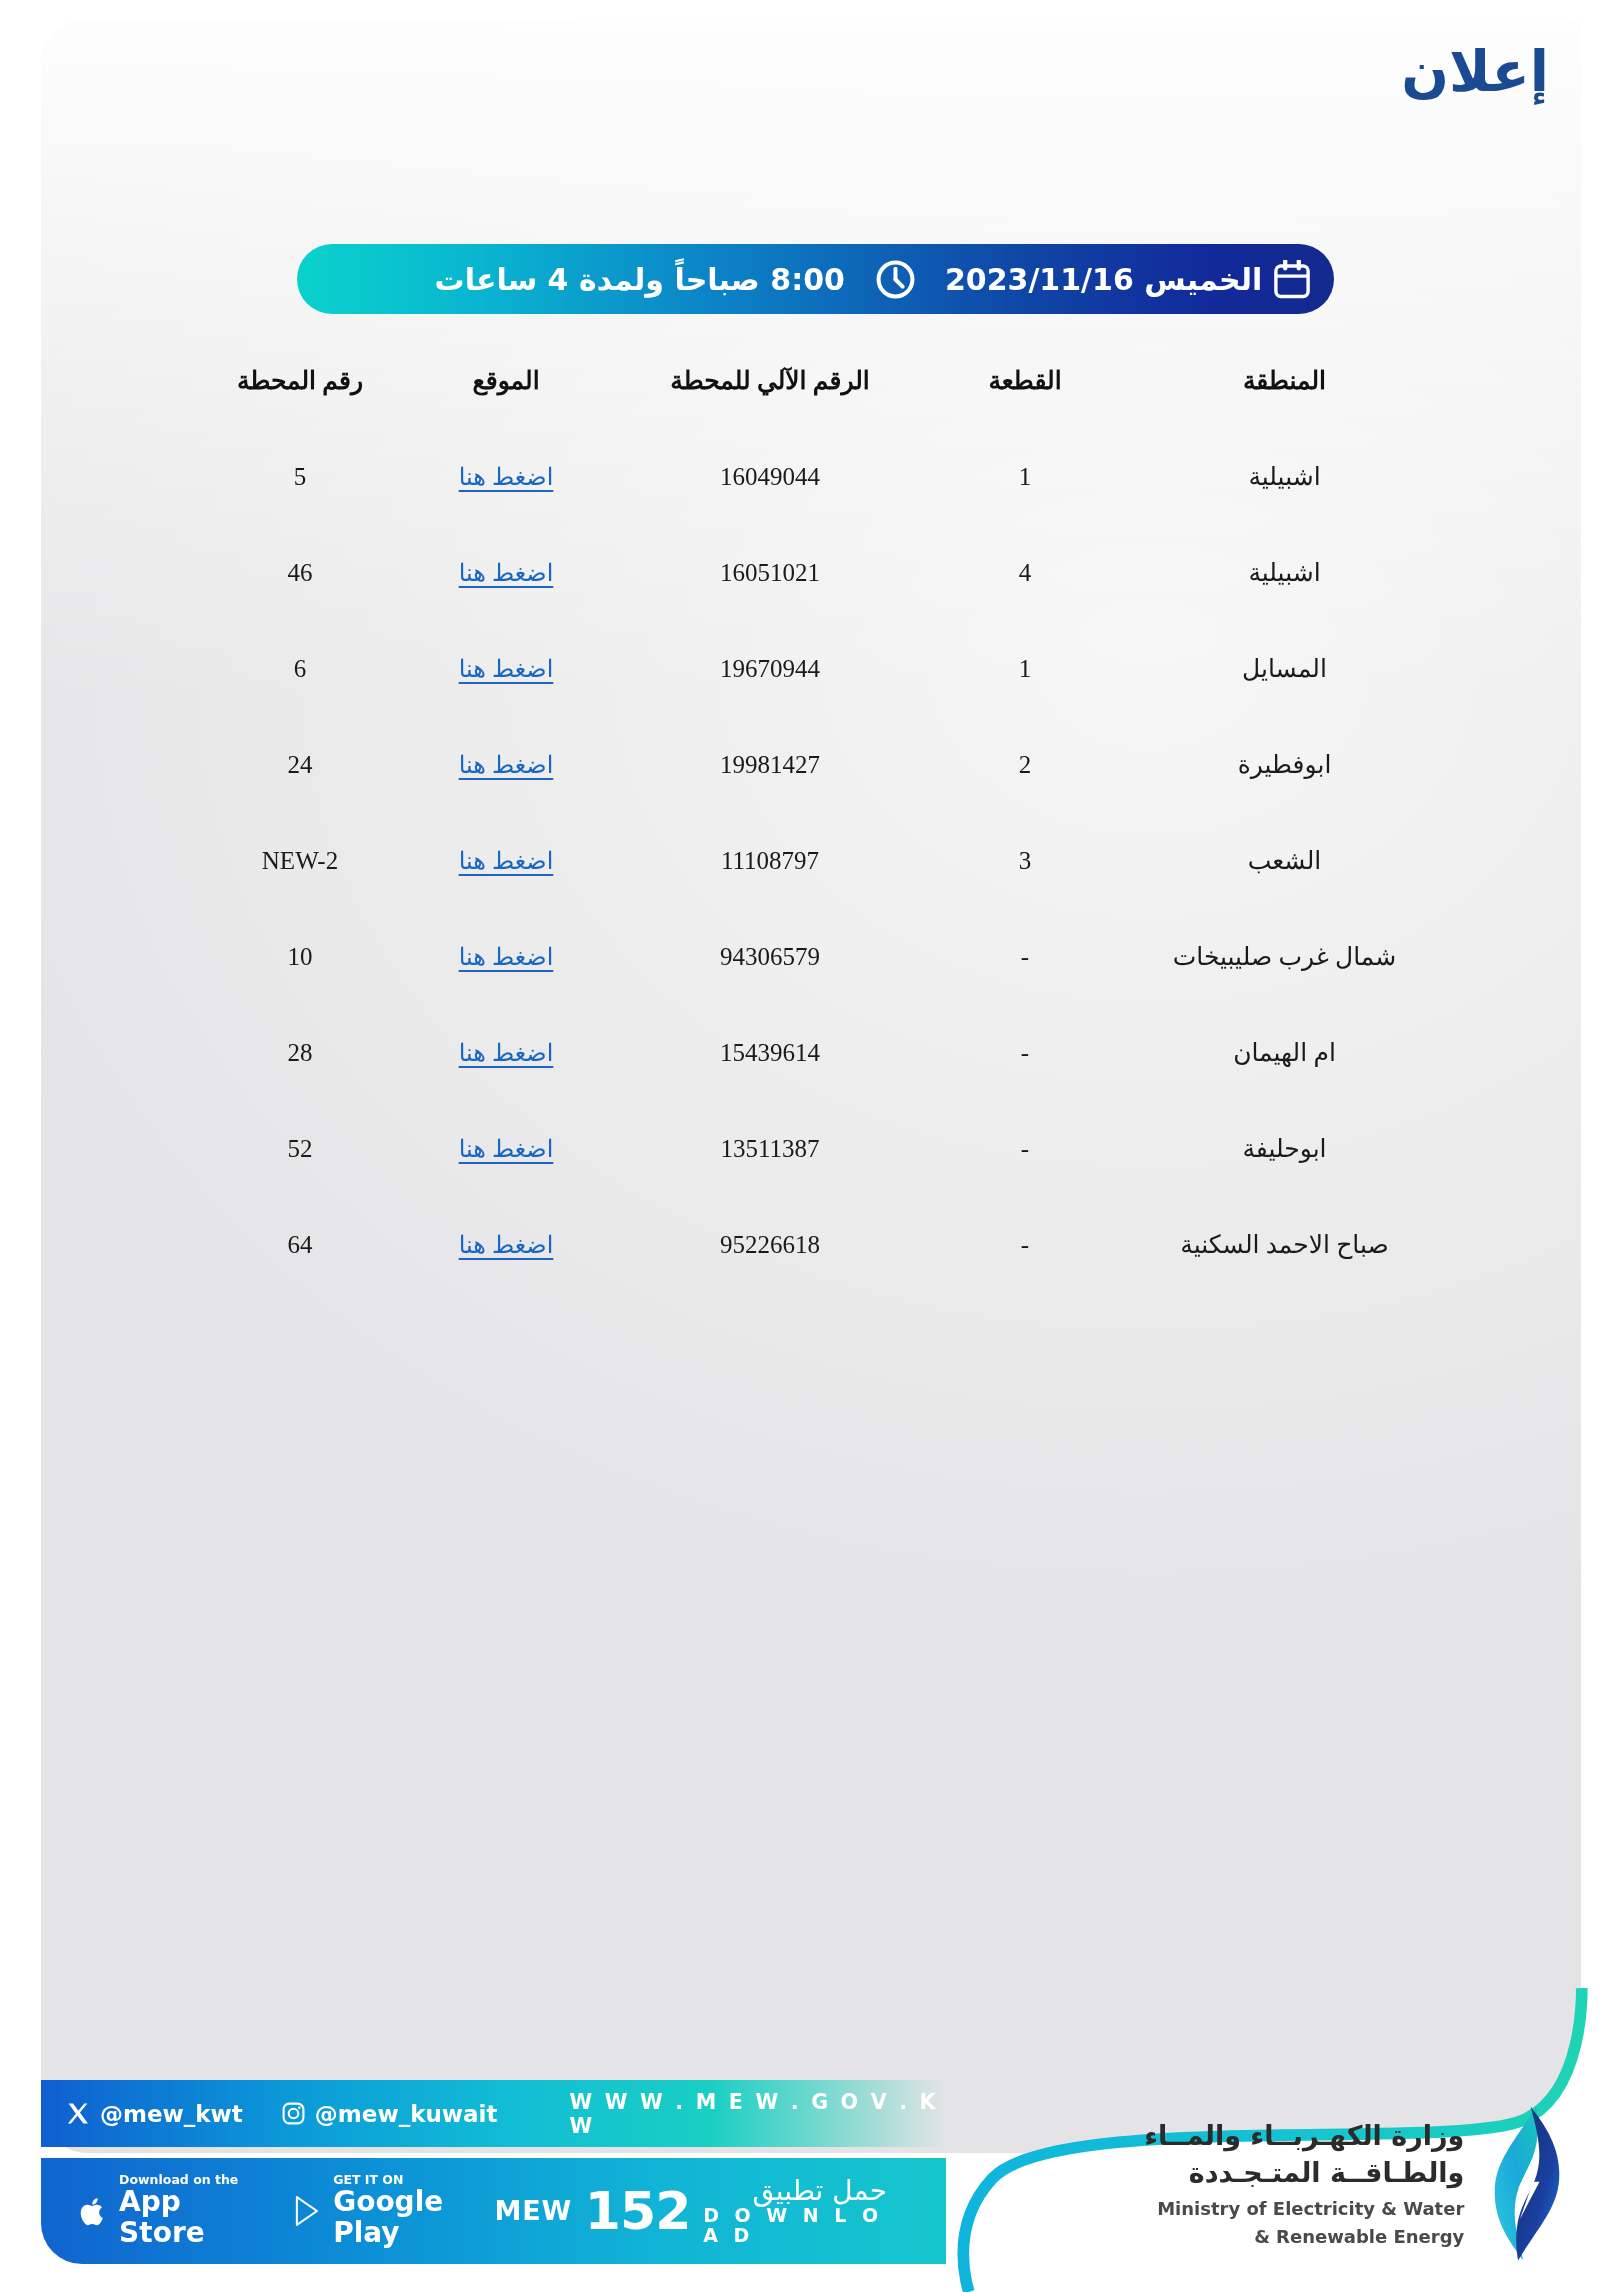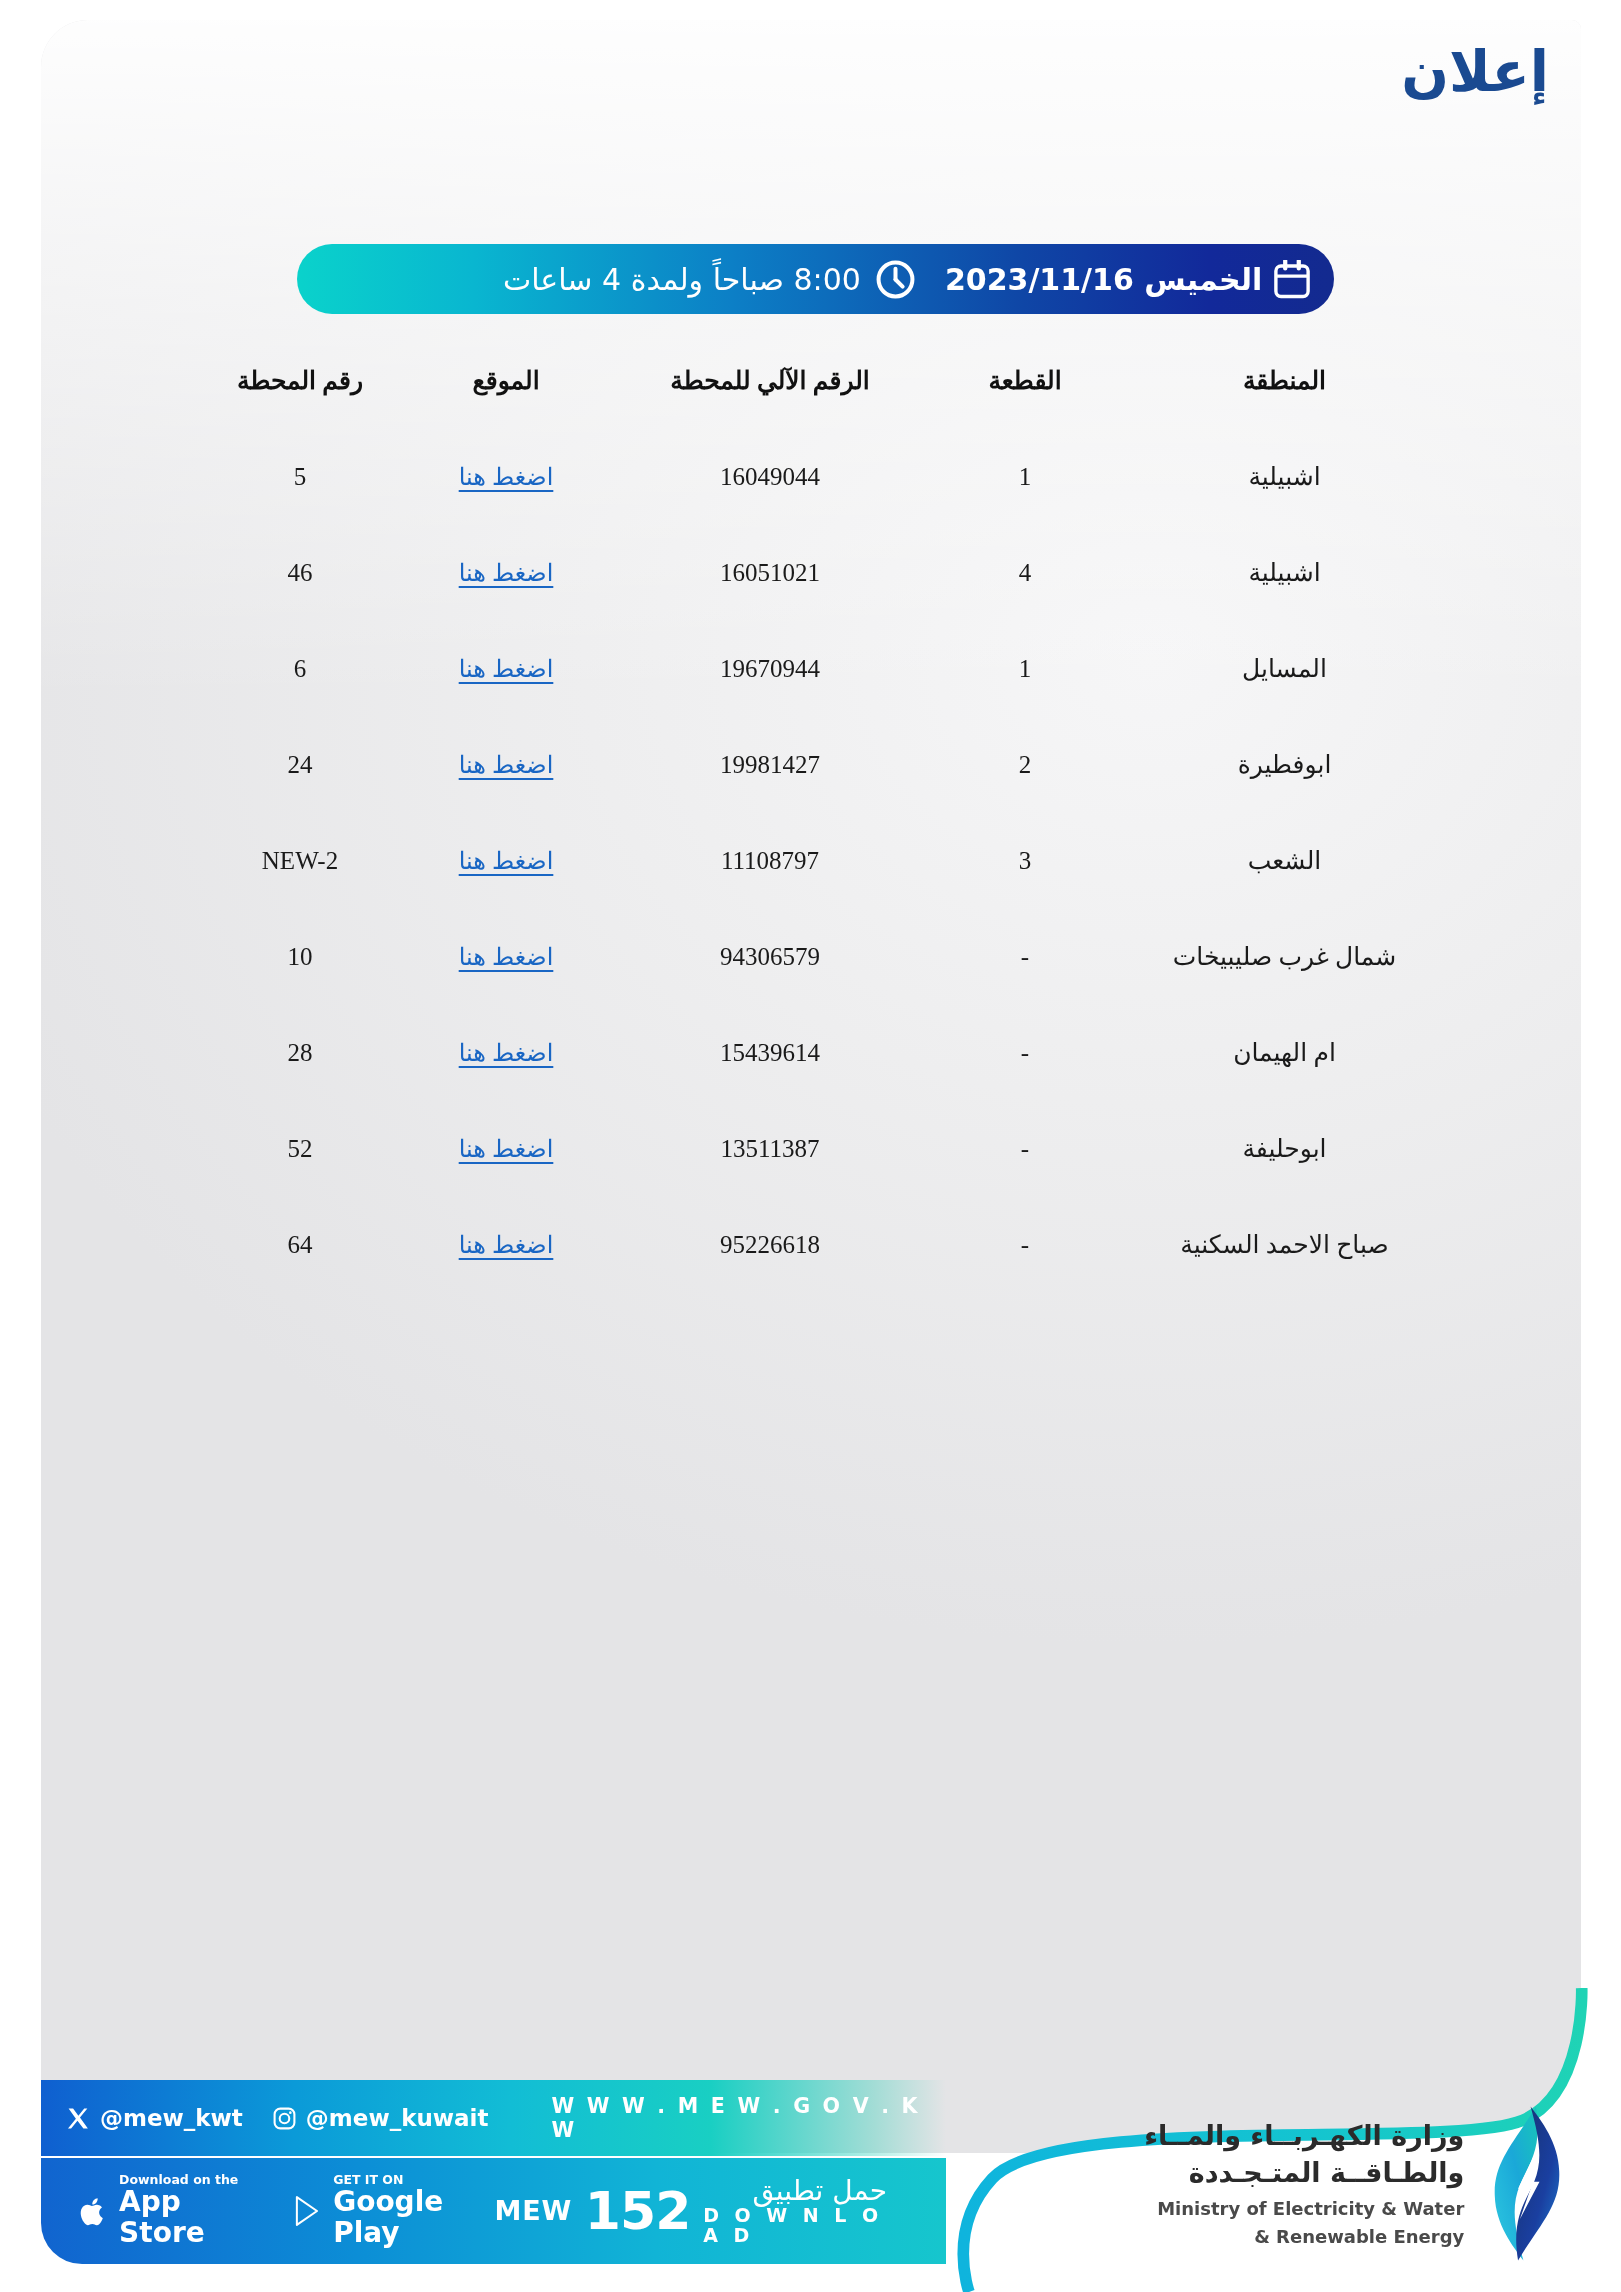--- a/index.html
+++ b/index.html
@@ -45,22 +45,22 @@
     justify-content:flex-start;gap:0px;padding:0 23px 0 27px;
     box-sizing:border-box;
   }
   .banner .cal-ico{flex:0 0 auto;width:38px;height:39px;margin-left:1.8px;}
   .banner .date-txt{
     color:#fff;font-size:30px;font-weight:700;direction:rtl;
     white-space:nowrap;margin:0 9px 0 16px;
   }
   .banner .clk-ico{flex:0 0 auto;width:41px;height:41px;margin:0 12.5px;}
   .banner .time-txt{
-    color:#fff;font-size:30px;font-weight:400;direction:rtl;
-    white-space:nowrap;margin-right:2px;text-align:center;
+    color:#fff;font-size:30px;font-weight:700;direction:rtl;
+    white-space:nowrap;margin-right:18px;text-align:center;
   }
 
   
   .tbl{position:absolute;left:206px;top:339px;width:1236px;}
   .trow{display:flex;flex-direction:row;align-items:flex-end;height:96px;font-family:Liberation Serif, serif;}
   .trow.head{height:56px;}
   
   .c-station{width:188px;text-align:center;}
   .c-loc{width:224px;text-align:center;}
   .c-auto{width:304px;text-align:center;}
@@ -74,23 +74,23 @@
     font-size:24px;color:#1966c4;direction:rtl;
     text-decoration:underline;text-underline-offset:4.5px;cursor:pointer;
   }
 
   
   .footer{position:absolute;left:0;top:1988px;width:1622px;height:304px;}
 
   .swoosh{position:absolute;left:0;top:0;width:1622px;height:304px;}
 
   .social{
-    position:absolute;left:41px;top:2080px;width:905px;height:76px;
+    position:absolute;left:41px;top:2080px;width:905px;height:67px;
     background:linear-gradient(90deg,#0f5fd0 0%, #0b9ad8 28%, #12bdd5 52%, #19cfc3 74%, rgba(40,207,183,.35) 92%, rgba(40,207,183,0) 100%);
-    display:flex;align-items:center;gap:4px;padding-left:25px;box-sizing:border-box;
+    display:flex;align-items:center;gap:13px;padding-left:25px;box-sizing:border-box;
     border-radius:0 0 0 0;
   }
   .social .item{display:flex;align-items:center;gap:9px;color:#fff;font-size:23px;font-weight:600;}
   .social .item + .item{margin-left:25px;}
   .social .url{color:#fff;font-size:20.6px;font-weight:700;letter-spacing:2.7px;margin-left:59px;}
 
   .appbar{
     position:absolute;left:41px;top:2158px;width:905px;height:106px;
     background:linear-gradient(90deg,#1164cf 0%, #0c8ed6 35%, #11b4d6 68%, #16c6cd 100%);
     border-radius:0 0 0 41px;

